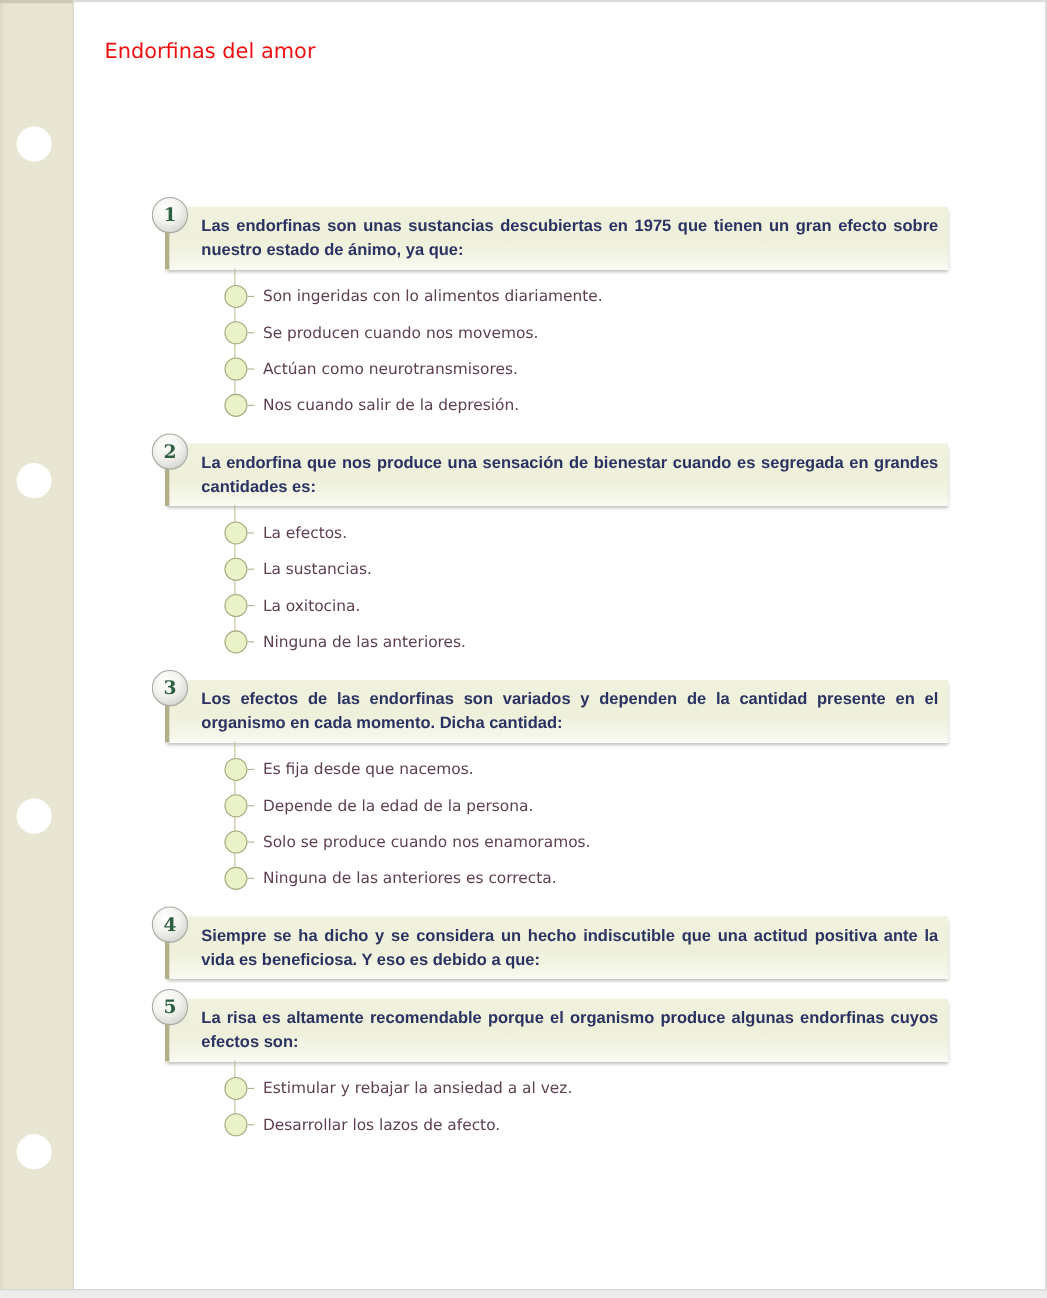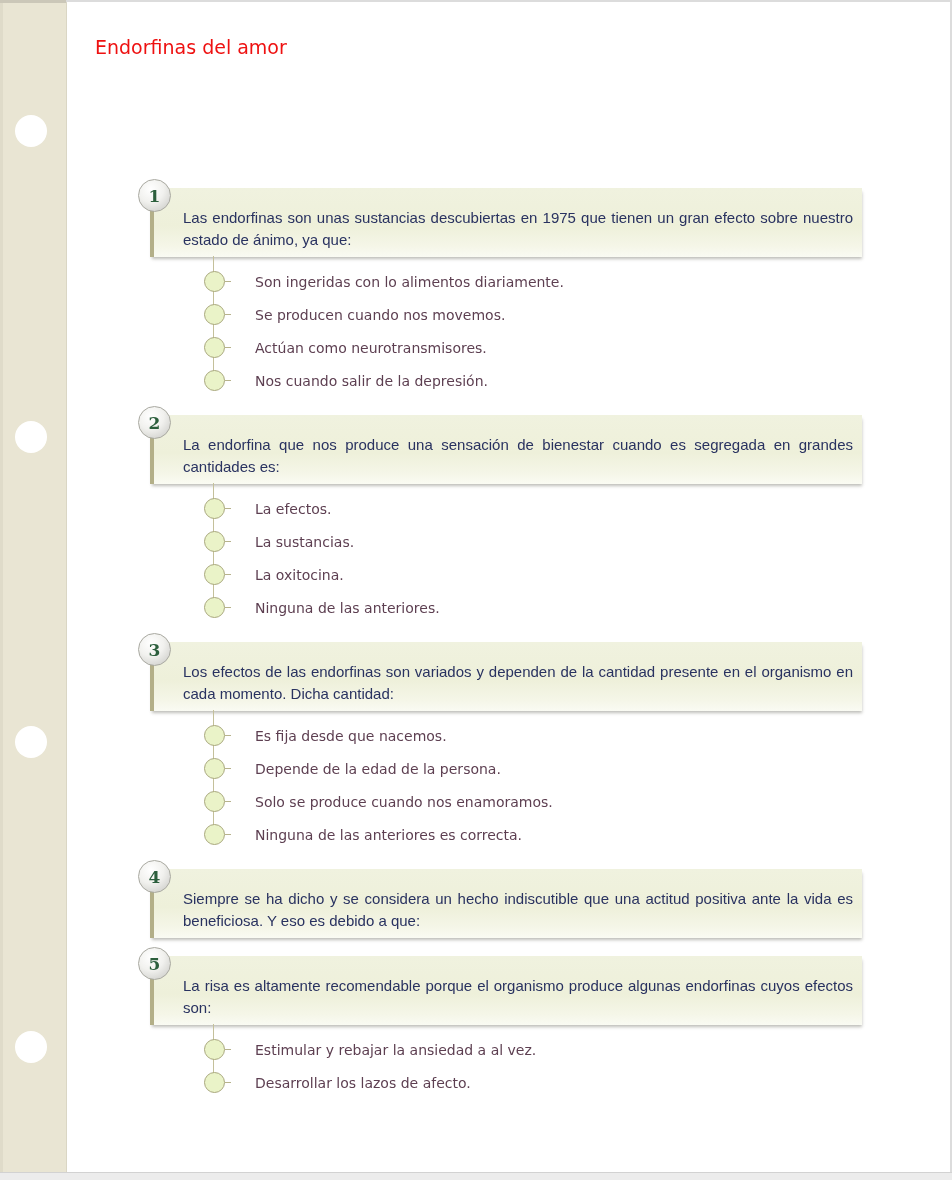--- a/index.html
+++ b/index.html
@@ -43,37 +43,37 @@
   }
   .q-badge{
     position:absolute;left:-16px;top:-9px;width:31px;height:31px;border-radius:50%;
     background:radial-gradient(circle at 38% 30%,#ffffff 0%,#f1f1ee 45%,#c6c6c2 100%);
     border:1px solid #a9a9a1;
     display:flex;align-items:center;justify-content:center;
     font-family:"DejaVu Serif",serif;font-weight:bold;font-size:17px;color:#2c5f3d;
     z-index:2;
   }
   .q-text{
-    display:block;font-family:"Liberation Sans",sans-serif;font-weight:normal;
-    font-size:15px;line-height:22px;color:#293260;text-align:justify;margin-top:12px;
+    display:block;font-family:"Liberation Sans",sans-serif;font-weight:bold;
+    font-size:15px;line-height:22px;color:#293260;text-align:justify;
   }
 
   
   .options{position:relative;margin-left:54px;padding-top:8px;}
   .connector-line{
     position:absolute;left:9px;top:-1px;bottom:16px;width:1px;background:#c4c09a;
   }
   .option{display:flex;align-items:center;height:33px;position:relative;cursor:default;}
   .radio{
     width:19px;height:19px;border-radius:50%;flex:0 0 auto;
     background:#eaf3c8;border:1px solid #a9a87e;z-index:1;
   }
   .tick{width:6px;height:1px;background:#b7b38c;flex:0 0 auto;}
   .option-label{
-    margin-left:24px;font-size:14px;color:#5d3f51;white-space:nowrap;
+    margin-left:8px;font-size:14px;color:#5d3f51;white-space:nowrap;
   }
 </style>
 </head>
 <body>
 
 <div class="margin-strip">
   <div class="hole h1"></div>
   <div class="hole h2"></div>
   <div class="hole h3"></div>
   <div class="hole h4"></div>

